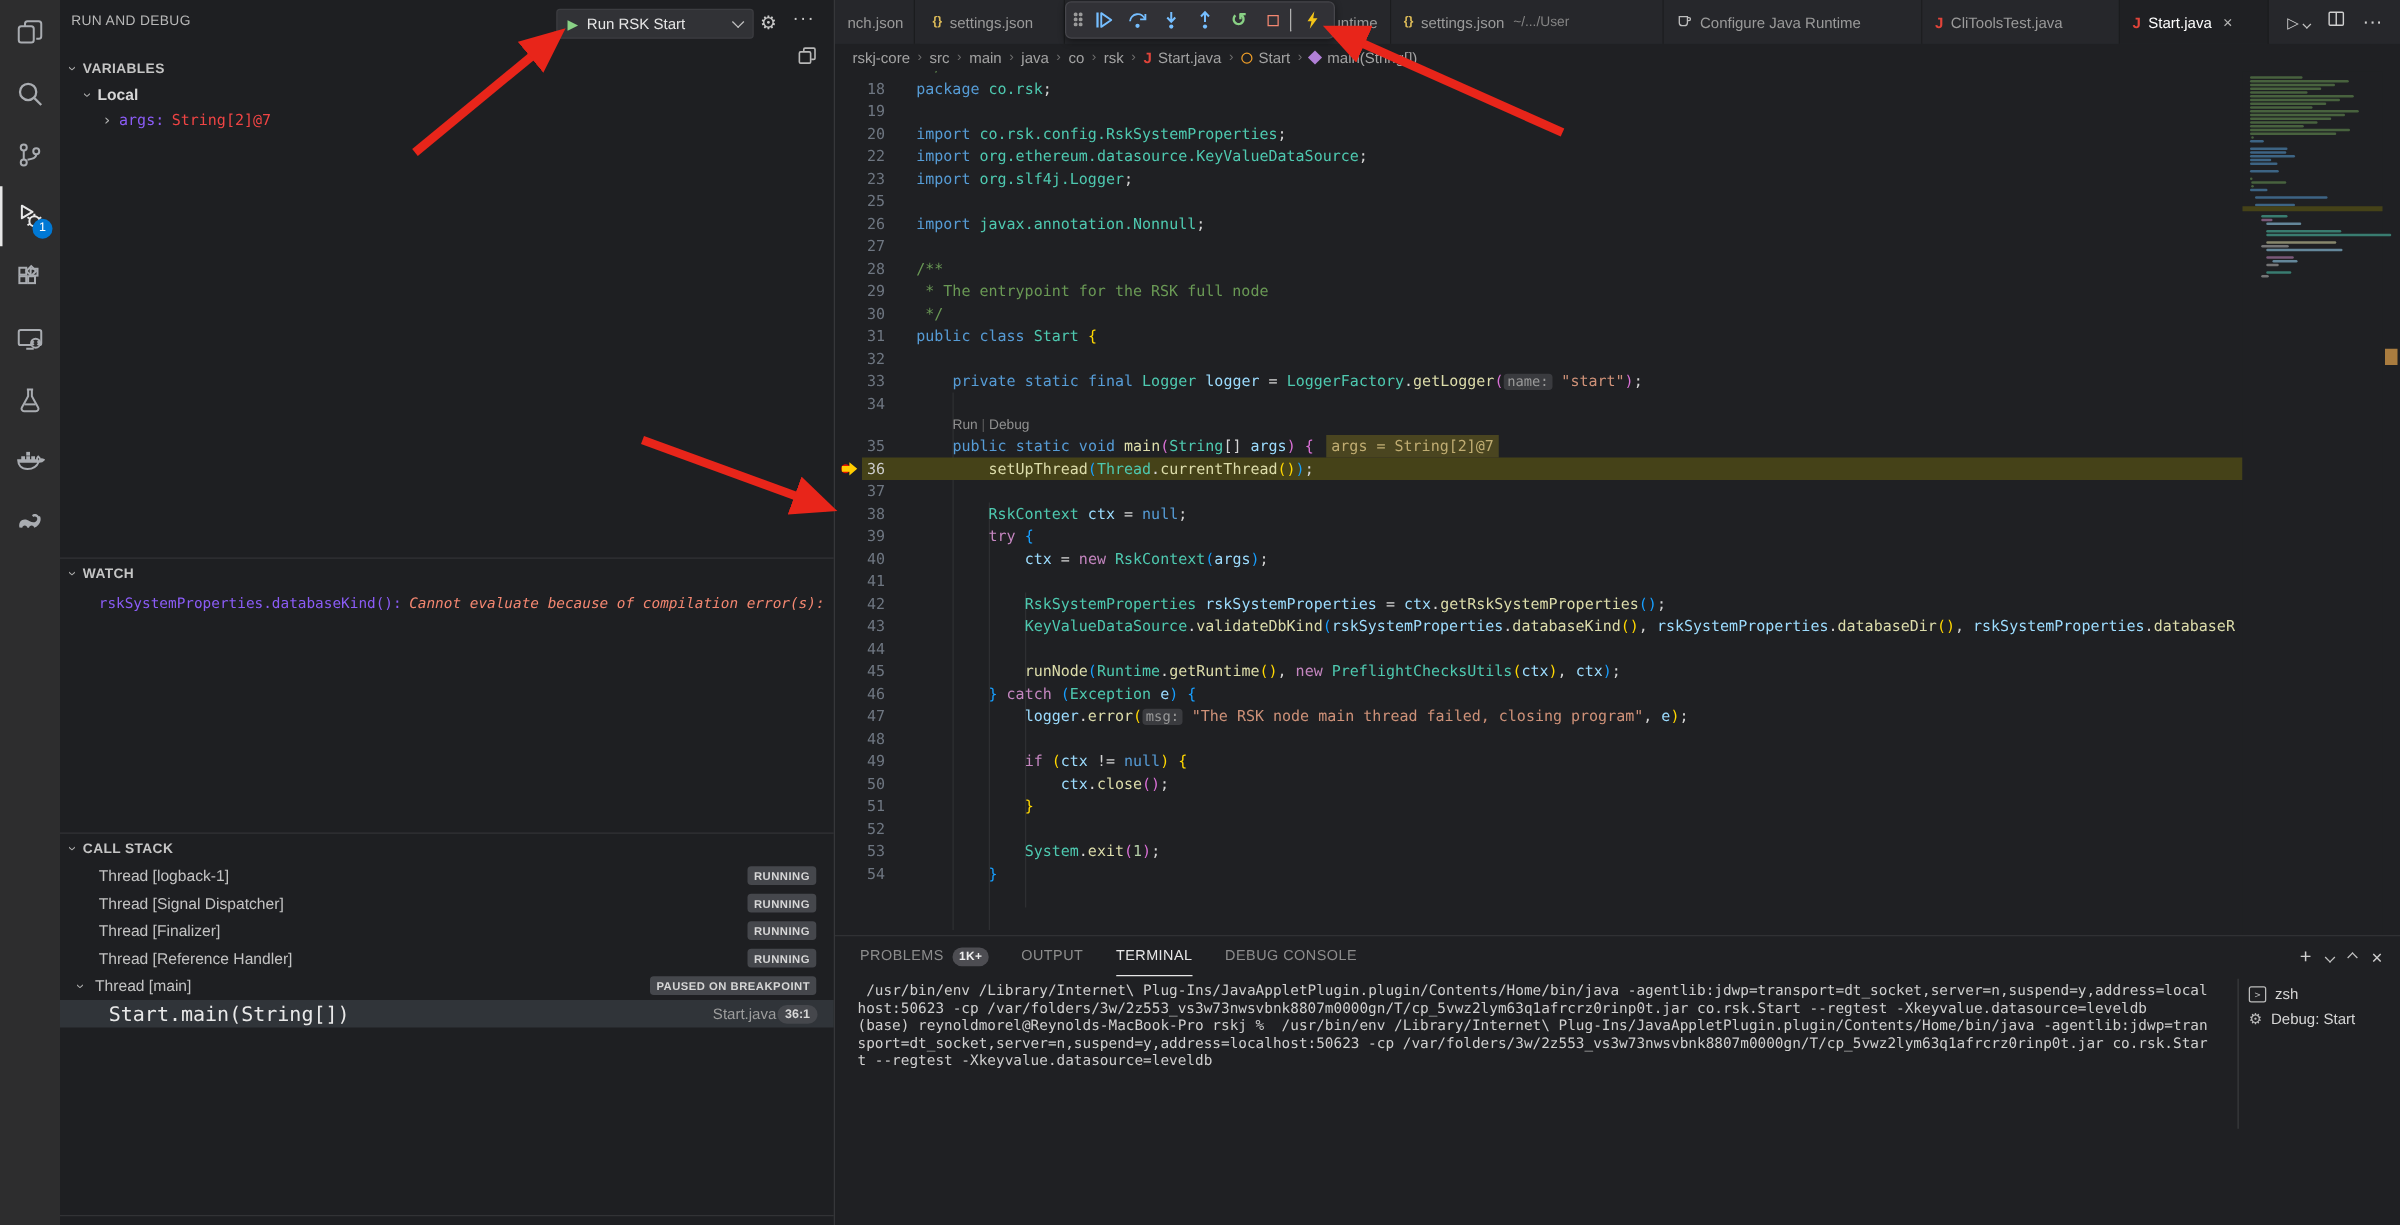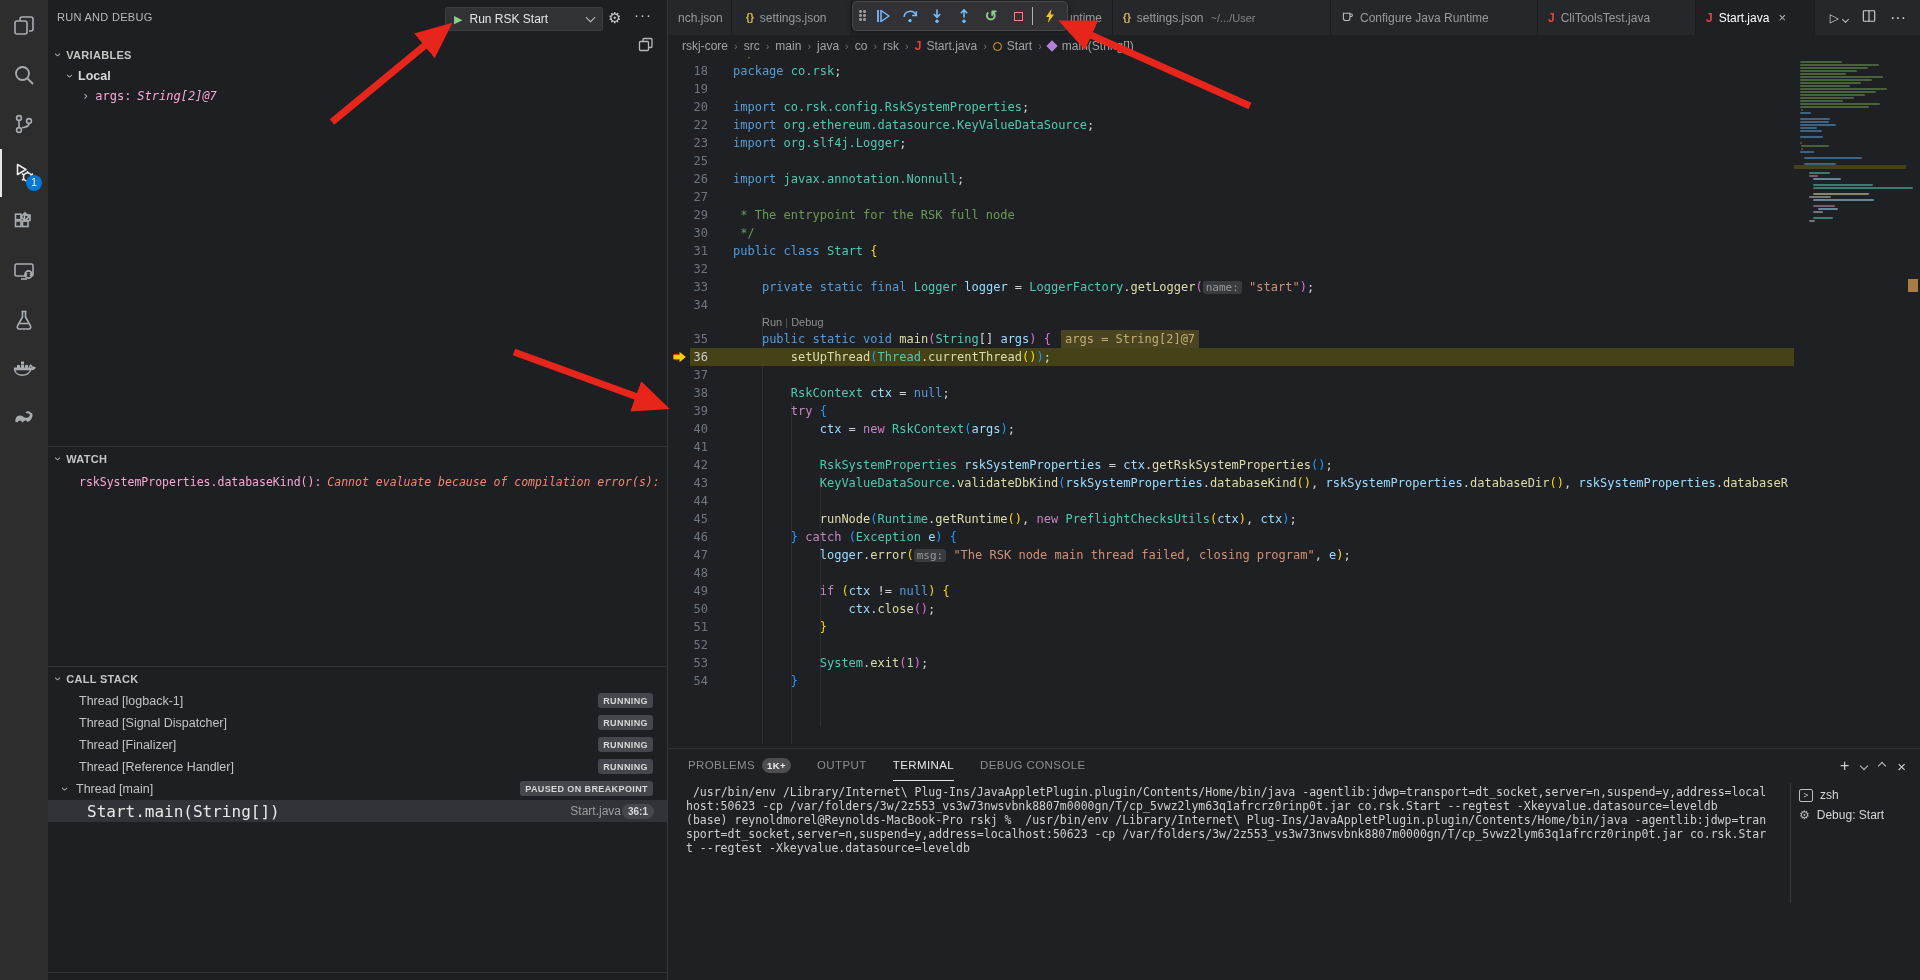--- a/index.html
+++ b/index.html
@@ -29,22 +29,22 @@
   #sb-dots { position:absolute; left:586px; top:6px; font-size:15px; color:#c9c9c9; cursor:pointer; letter-spacing:1px; }
   #sb-stack-icon { position:absolute; left:590px; top:37px; cursor:pointer; }
 
   .sec-header { position:absolute; left:0; width:100%; height:22px; display:flex; align-items:center; padding-left:8px;
                 font-size:11px; font-weight:bold; color:#c5c5c5; letter-spacing:.3px; cursor:pointer; }
   .tw { display:inline-block; color:#b0b0b0; font-size:12px; font-weight:normal; margin-right:6px; transform:rotate(90deg); transform-origin:center; }
   .tw.col { transform:rotate(0deg); }
   .sec-sep { position:absolute; left:0; width:100%; height:1px; background:#323336; }
 
   .tree-row { position:absolute; left:0; width:100%; height:20px; display:flex; align-items:center; font-size:12.5px; color:#cccccc; cursor:pointer; }
-  .dbg-name { color:#f9a8d4; }
-  .dbg-val { color:#f9a8d4; margin-left:6px;font-style:italic; }
+  .dbg-name { color:#8b5cf6; }
+  .dbg-val { color:#ef4444; margin-left:6px; }
   .watch-err { color:#f48771; font-style:italic; white-space:nowrap; overflow:hidden; }
 
   .cs-row { position:absolute; left:0; width:100%; height:22px; display:flex; align-items:center; font-size:12.5px; color:#c3c3c3; cursor:pointer; padding-left:31px; }
   .cs-badge { position:absolute; right:14px; top:3px; background:#45474c; color:#d7d7d7; font-size:9px; letter-spacing:.4px;
               padding:2.5px 5px; border-radius:3px; font-weight:bold; }
   .cs-row.sel { background:#303439; color:#e8e8e8; }
   .cs-file { position:absolute; right:46px; color:#9d9d9d; font-size:12px; }
   .cs-pos { position:absolute; right:13px; background:#45474c; color:#d7d7d7; font-size:10px; padding:2px 6px; border-radius:8px; font-weight:bold; }
 
   
@@ -418,20 +418,21 @@
       <div id="code-lines">
           <div class="crow"><span class="glyph"></span><span class="lnum">17</span><span class="lsp"></span><span><span class="c"> */</span></span></div>
           <div class="crow"><span class="glyph"></span><span class="lnum">18</span><span class="lsp"></span><span><span class="k">package</span><span class="pl"> </span><span class="ty">co.rsk</span><span class="pl">;</span></span></div>
           <div class="crow"><span class="glyph"></span><span class="lnum">19</span><span class="lsp"></span><span></span></div>
           <div class="crow"><span class="glyph"></span><span class="lnum">20</span><span class="lsp"></span><span><span class="k">import</span><span class="pl"> </span><span class="ty">co.rsk.config.RskSystemProperties</span><span class="pl">;</span></span></div>
           <div class="crow"><span class="glyph"></span><span class="lnum">22</span><span class="lsp"></span><span><span class="k">import</span><span class="pl"> </span><span class="ty">org.ethereum.datasource.KeyValueDataSource</span><span class="pl">;</span></span></div>
           <div class="crow"><span class="glyph"></span><span class="lnum">23</span><span class="lsp"></span><span><span class="k">import</span><span class="pl"> </span><span class="ty">org.slf4j.Logger</span><span class="pl">;</span></span></div>
           <div class="crow"><span class="glyph"></span><span class="lnum">25</span><span class="lsp"></span><span></span></div>
           <div class="crow"><span class="glyph"></span><span class="lnum">26</span><span class="lsp"></span><span><span class="k">import</span><span class="pl"> </span><span class="ty">javax.annotation.Nonnull</span><span class="pl">;</span></span></div>
           <div class="crow"><span class="glyph"></span><span class="lnum">27</span><span class="lsp"></span><span></span></div>
+          <div class="crow"><span class="glyph"></span><span class="lnum">28</span><span class="lsp"></span><span><span class="c">/**</span></span></div>
           <div class="crow"><span class="glyph"></span><span class="lnum">29</span><span class="lsp"></span><span><span class="c"> * The entrypoint for the RSK full node</span></span></div>
           <div class="crow"><span class="glyph"></span><span class="lnum">30</span><span class="lsp"></span><span><span class="c"> */</span></span></div>
           <div class="crow"><span class="glyph"></span><span class="lnum">31</span><span class="lsp"></span><span><span class="k">public</span><span class="pl"> </span><span class="k">class</span><span class="pl"> </span><span class="ty">Start</span><span class="pl"> </span><span class="p1">{</span></span></div>
           <div class="crow"><span class="glyph"></span><span class="lnum">32</span><span class="lsp"></span><span></span></div>
           <div class="crow"><span class="glyph"></span><span class="lnum">33</span><span class="lsp"></span><span><span class="pl">    </span><span class="k">private</span><span class="pl"> </span><span class="k">static</span><span class="pl"> </span><span class="k">final</span><span class="pl"> </span><span class="ty">Logger</span><span class="pl"> </span><span class="v">logger</span><span class="pl"> = </span><span class="ty">LoggerFactory</span><span class="pl">.</span><span class="fn">getLogger</span><span class="p2">(</span><span class="ph">name:</span><span class="pl"> </span><span class="s">"start"</span><span class="p2">)</span><span class="pl">;</span></span></div>
           <div class="crow"><span class="glyph"></span><span class="lnum">34</span><span class="lsp"></span><span></span></div>
           <div class="lens"><span>Run</span><span style="color:#5a5a5a"> | </span><span>Debug</span></div>
           <div class="crow"><span class="glyph"></span><span class="lnum">35</span><span class="lsp"></span><span><span class="pl">    </span><span class="k">public</span><span class="pl"> </span><span class="k">static</span><span class="pl"> </span><span class="k">void</span><span class="pl"> </span><span class="fn">main</span><span class="p2">(</span><span class="ty">String</span><span class="pl">[] </span><span class="v">args</span><span class="p2">)</span><span class="pl"> </span><span class="p2">{</span></span><span class="inline-dbg">args = String[2]@7</span></div>
           <div class="crow cur"><span class="glyph"><svg width="15" height="14" viewBox="0 0 15 14" style="position:absolute;left:4px;top:2px">
                 <circle cx="4.5" cy="7" r="3.6" fill="#e51400"></circle>

